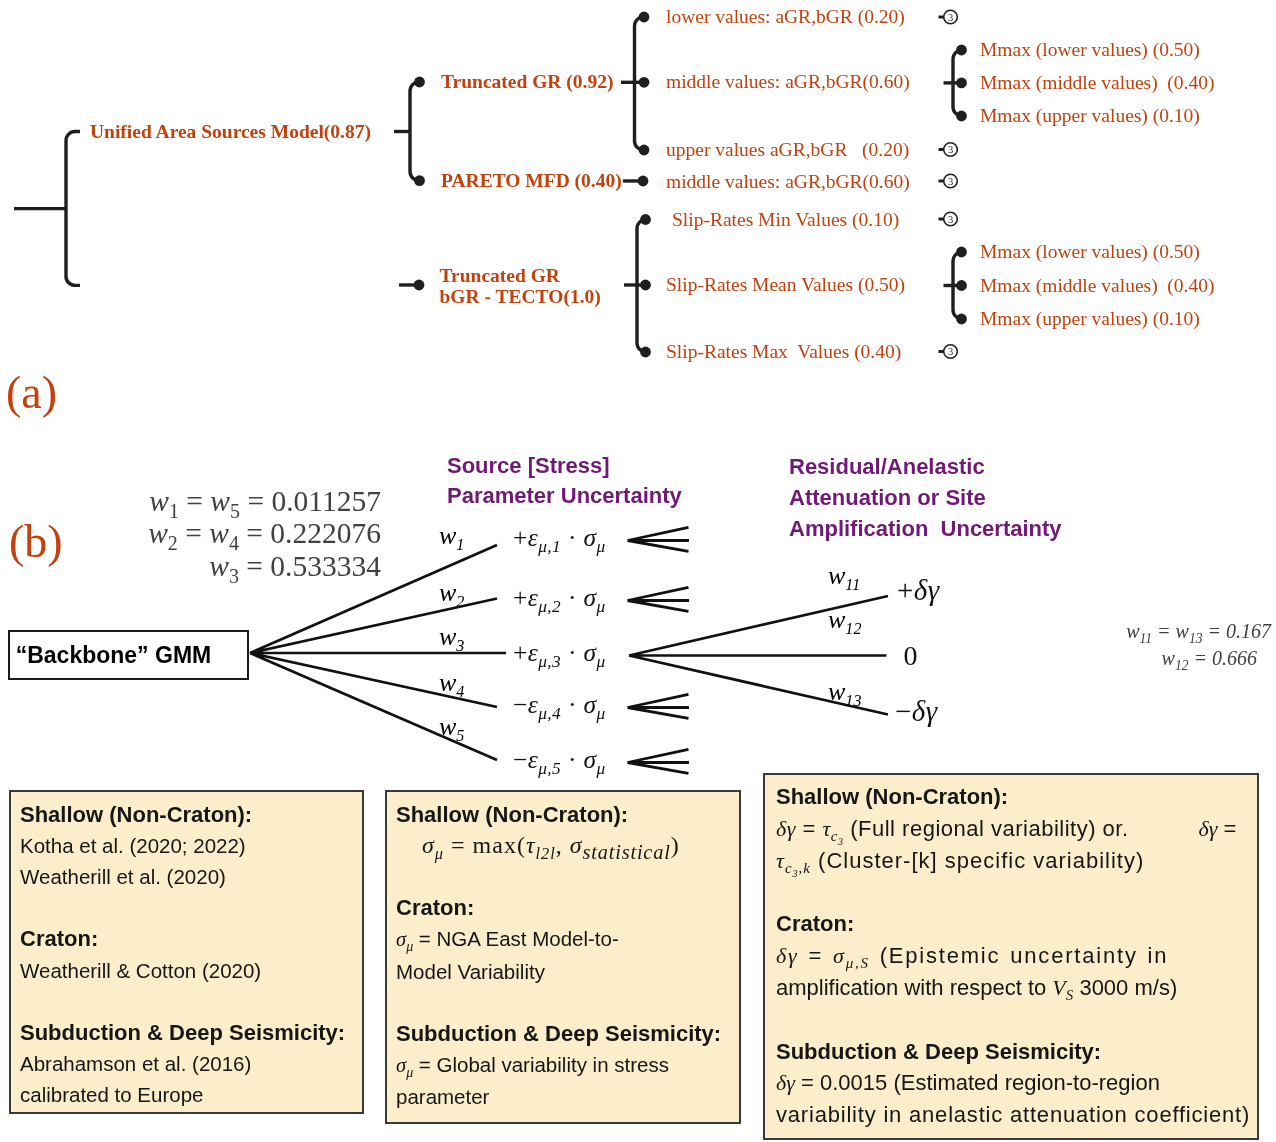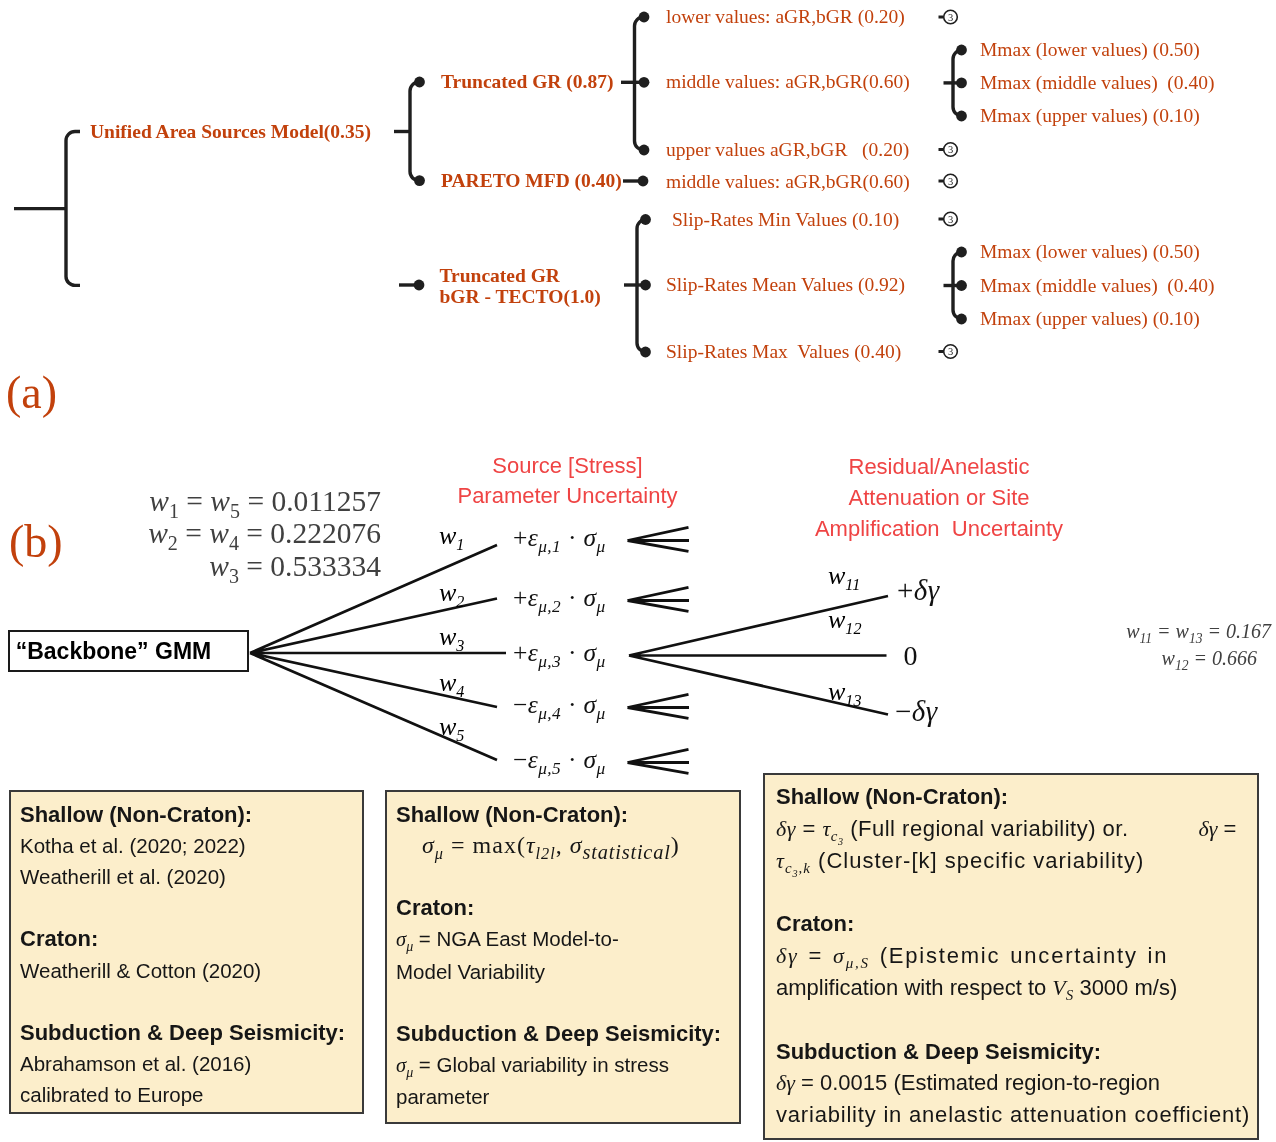--- a/index.html
+++ b/index.html
@@ -1,19 +1,19 @@
 <!DOCTYPE html>
 <html><head><meta charset="utf-8"><style>
 html,body{margin:0;padding:0}
 #c{position:relative;width:1276px;height:1142px;background:#fff;overflow:hidden}
 .abs{position:absolute}
 .ra{position:absolute;font-family:"Liberation Serif",serif;font-size:19.5px;color:#c2410c;white-space:nowrap;transform:translateY(-50%);line-height:1}
 .rb{font-weight:bold}
 .sans{font-family:"Liberation Sans",sans-serif}
-.red{position:absolute;font-family:"Liberation Sans",sans-serif;font-weight:normal;font-size:22px;color:#ef4444;text-align:center;transform:translateY(-50%);white-space:nowrap}
+.red{position:absolute;font-family:"Liberation Sans",sans-serif;font-weight:bold;font-size:22px;color:#701a75;text-align:left;transform:translateY(-50%);white-space:nowrap}
 .blue{color:#404040}
 .mth{font-family:"Liberation Serif",serif}
 .it{font-style:italic}
 sub{font-size:68%;line-height:0}
 .box{position:absolute;background:#FCEECB;border:2px solid #3a3a3a;box-sizing:border-box}
 .bt{position:absolute;font-family:"Liberation Sans",sans-serif;font-size:20.5px;color:#161616;white-space:nowrap}
 .bt b{font-size:22px}
 .wl{position:absolute;font-family:"Liberation Serif",serif;font-style:italic;font-size:26px;color:#000000;transform:translateY(-50%);white-space:nowrap}
 .wl sub{font-size:62%}
 .el{position:absolute;font-family:"Liberation Serif",serif;font-size:25.5px;letter-spacing:0.4px;color:#111;transform:translateY(-50%);white-space:nowrap}
@@ -85,44 +85,44 @@
 <g stroke="#111" stroke-width="2.8" fill="none">
 <path d="M 627.5,540.5 L 688.5,527.3 M 627.5,540.5 L 689,540.5 M 627.5,540.5 L 688.5,551.3"></path>
 <path d="M 627.5,600.5 L 688.5,587.3 M 627.5,600.5 L 689,600.5 M 627.5,600.5 L 688.5,611.3"></path>
 <path d="M 627.5,707.5 L 688.5,694.3 M 627.5,707.5 L 689,707.5 M 627.5,707.5 L 688.5,718.3"></path>
 <path d="M 627.5,762.5 L 688.5,749.3 M 627.5,762.5 L 689,762.5 M 627.5,762.5 L 688.5,773.3"></path>
 </g>
 </svg>
 
 <div class="ra" style="left:666px;top:17px">lower values: aGR,bGR (0.20)</div>
 <div class="ra" style="left:980px;top:50px">Mmax (lower values) (0.50)</div>
-<div class="ra rb" style="left:441px;top:82px">Truncated GR (0.87)</div>
+<div class="ra rb" style="left:441px;top:82px">Truncated GR (0.92)</div>
 <div class="ra" style="left:666px;top:82.3px">middle values: aGR,bGR(0.60)</div>
 <div class="ra" style="left:980px;top:82.9px">Mmax (middle values)&nbsp; (0.40)</div>
 <div class="ra" style="left:980px;top:116px">Mmax (upper values) (0.10)</div>
-<div class="ra rb" style="left:90px;top:131.5px">Unified Area Sources Model(0.35)</div>
+<div class="ra rb" style="left:90px;top:131.5px">Unified Area Sources Model(0.87)</div>
 <div class="ra" style="left:666px;top:150px">upper values aGR,bGR&nbsp;&nbsp; (0.20)</div>
 <div class="ra rb" style="left:441px;top:181px">PARETO MFD (0.40)</div>
 <div class="ra" style="left:666px;top:181.5px">middle values: aGR,bGR(0.60)</div>
 <div class="ra" style="left:672px;top:219.5px">Slip-Rates Min Values (0.10)</div>
 <div class="ra" style="left:980px;top:252px">Mmax (lower values) (0.50)</div>
 <div class="ra rb" style="left:439.5px;top:285.8px;line-height:21.4px">Truncated GR<br>bGR - TECTO(1.0)</div>
-<div class="ra" style="left:666px;top:284.5px">Slip-Rates Mean Values (0.92)</div>
+<div class="ra" style="left:666px;top:284.5px">Slip-Rates Mean Values (0.50)</div>
 <div class="ra" style="left:980px;top:285.5px">Mmax (middle values)&nbsp; (0.40)</div>
 <div class="ra" style="left:980px;top:319px">Mmax (upper values) (0.10)</div>
 <div class="ra" style="left:666px;top:352px">Slip-Rates Max&nbsp; Values (0.40)</div>
 <div class="ra" style="left:6px;top:392.5px;font-size:46px">(a)</div>
 <div class="ra" style="left:9px;top:542px;font-size:46px">(b)</div>
 
 <div class="red" style="left:447px;top:481.5px;width:241px;line-height:30.6px">Source [Stress]<br>Parameter Uncertainty</div>
 <div class="red" style="left:789px;top:496.5px;width:300px;line-height:31px">Residual/Anelastic<br>Attenuation or Site<br>Amplification&nbsp; Uncertainty</div>
 
 <div class="abs mth blue" style="left:100px;top:533.5px;width:281px;text-align:right;font-size:29.5px;line-height:32.9px;transform:translateY(-50%);white-space:nowrap"><span class="it">w</span><sub>1</sub> = <span class="it">w</span><sub>5</sub> = 0.011257<br><span class="it">w</span><sub>2</sub> = <span class="it">w</span><sub>4</sub> = 0.222076<br><span class="it">w</span><sub>3</sub> = 0.533334</div>
 
-<div class="abs sans" style="left:7.7px;top:630px;width:241px;height:42px;border:2.5px solid #1a1a1a;box-sizing:border-box;background:#fff">
+<div class="abs sans" style="left:7.7px;top:630px;width:241px;height:50px;border:2.5px solid #1a1a1a;box-sizing:border-box;background:#fff">
       <div style="position:absolute;left:6px;top:50%;transform:translateY(-50%);font-weight:bold;font-size:23px;white-space:nowrap">“Backbone” GMM</div>
     </div>
 
 <div class="wl" style="left:439px;top:536px">w<sub>1</sub></div>
 <div class="wl" style="left:439px;top:592.8px">w<sub>2</sub></div>
 <div class="wl" style="left:439px;top:636.7px">w<sub>3</sub></div>
 <div class="wl" style="left:439px;top:683.3px">w<sub>4</sub></div>
 <div class="wl" style="left:439px;top:727.2px">w<sub>5</sub></div>
 
 <div class="el" style="left:513px;top:537.9px">+<span class="it">ε<sub>μ,1</sub></span> · <span class="it">σ<sub>μ</sub></span></div>

